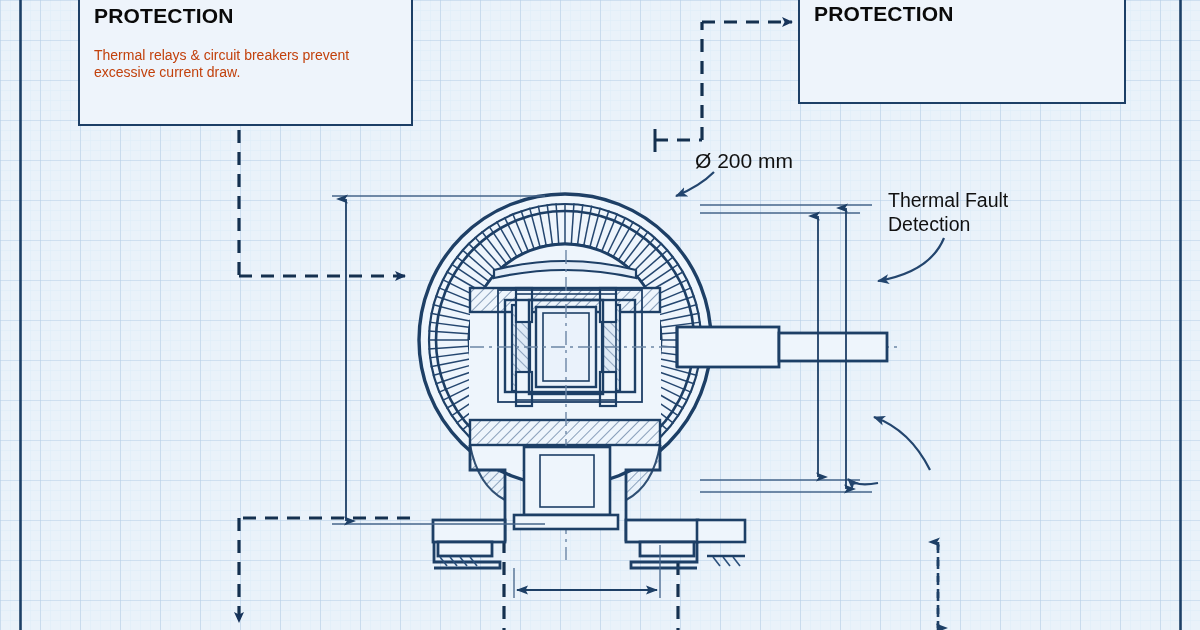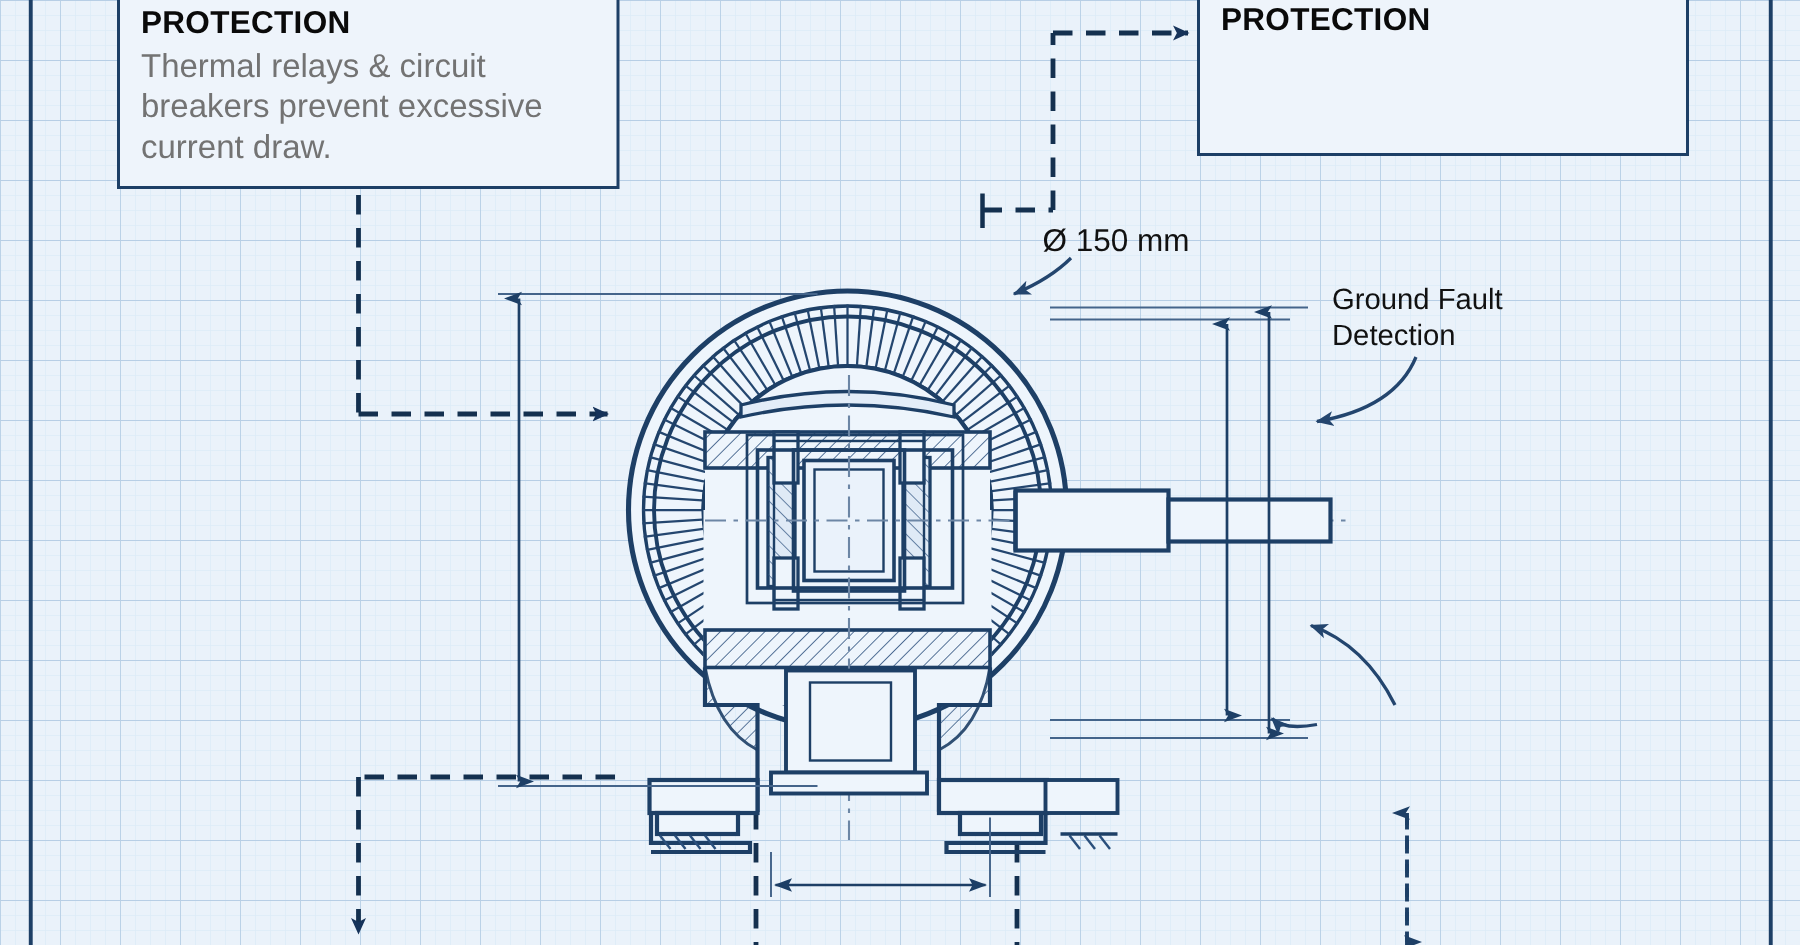--- a/index.html
+++ b/index.html
@@ -15,24 +15,24 @@
 
   .callout{
     position:absolute;
     background:#eef4fb;
     border:2.5px solid #1d3f66;
     box-sizing:border-box;
     padding:8px 12px 10px 14px;
   }
   .callout .hdr{
     font-size:21px;font-weight:bold;color:#0a0a0a;
-    letter-spacing:.2px;line-height:1.1;margin-bottom:4px;
+    letter-spacing:.2px;line-height:1.1;margin-bottom:20px;
   }
   .callout .bdy{
-    font-size:22px;color:#737373;line-height:1.22;
+    font-size:14px;color:#c2410c;line-height:1.22;
   }
   #callout-left{left:78px;top:-6px;width:335px;height:132px;}
   #callout-right{left:798px;top:-8px;width:328px;height:112px;}
 
   .lbl{
     position:absolute;color:#111;font-size:19.5px;line-height:1.24;
     white-space:pre-line;
   }
   #label-diameter{left:695px;top:148px;font-size:21px;}
   #label-ground-fault{left:888px;top:188px;}
@@ -333,19 +333,19 @@
 
   <div class="callout" id="callout-left">
     <div class="hdr">PROTECTION</div>
     <div class="bdy">Thermal relays &amp; circuit breakers prevent excessive current draw.</div>
   </div>
 
   <div class="callout" id="callout-right">
     <div class="hdr">PROTECTION</div>
   </div>
 
-  <div class="lbl" id="label-diameter">Ø 150 mm</div>
-
-  <div class="lbl" id="label-ground-fault">Ground Fault
+  <div class="lbl" id="label-diameter">Ø 200 mm</div>
+
+  <div class="lbl" id="label-ground-fault">Thermal Fault
 Detection</div>
 
 
 </div>
 
 </body></html>

